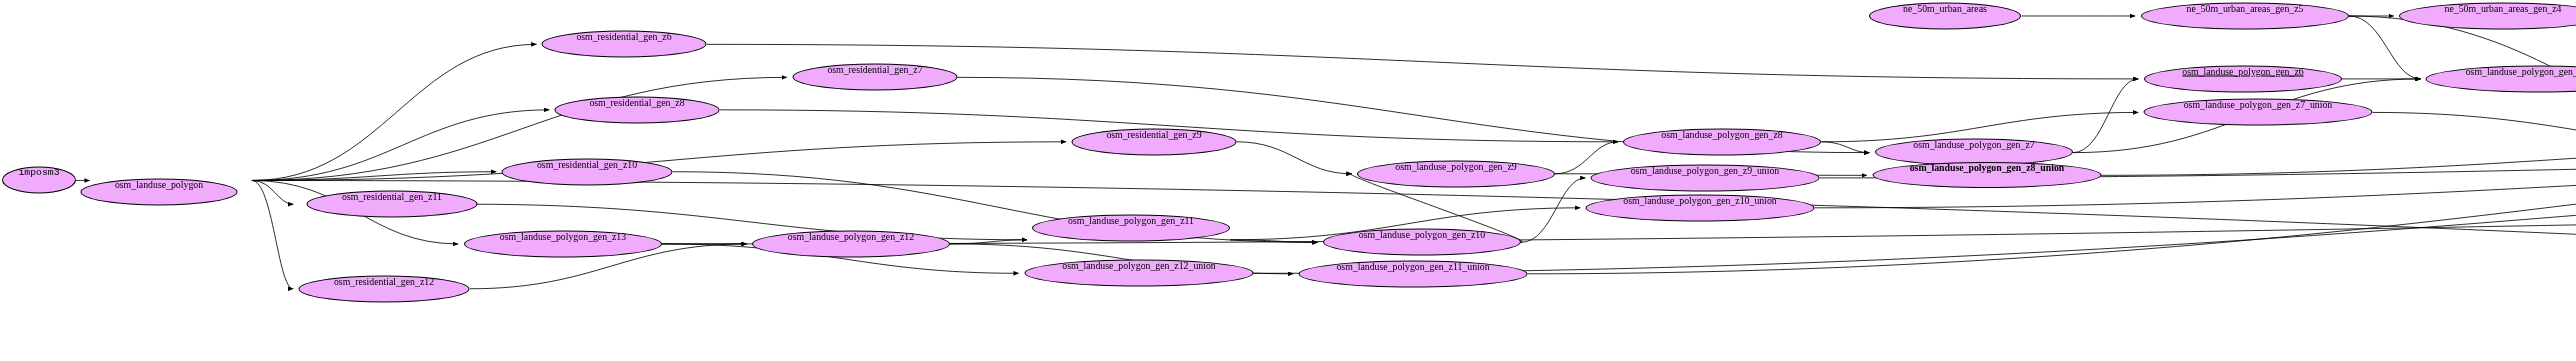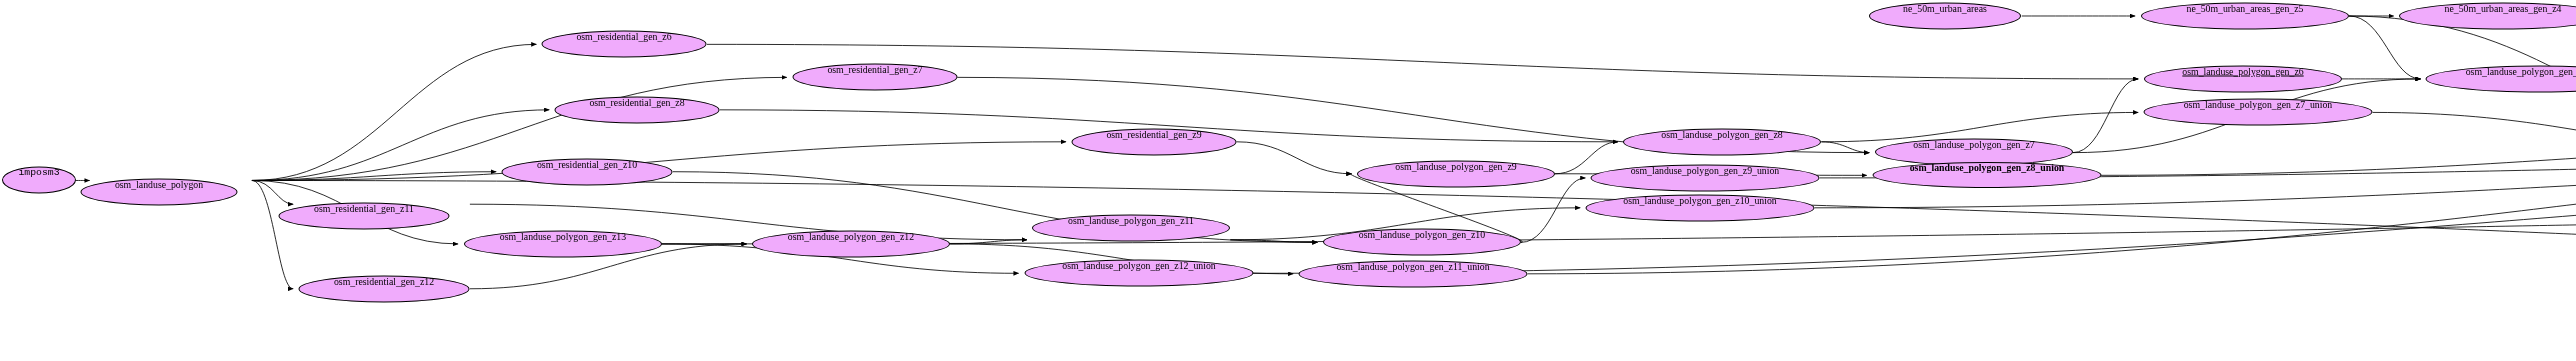--- a/index.html
+++ b/index.html
@@ -96,21 +96,21 @@
       </div>
       <div class="node" style="left: 637px; top: 110px; width: 165px; height: 27px;">
         <span class="lbl">osm_residential_gen_z8</span>
       </div>
       <div class="node" style="left: 1154px; top: 142px; width: 165px; height: 27px;">
         <span class="lbl">osm_residential_gen_z9</span>
       </div>
       <div class="node" style="left: 587px; top: 172px; width: 171px; height: 27px;">
         <span class="lbl">osm_residential_gen_z10</span>
       </div>
-      <div class="node" style="left: 364px; top: 204px; width: 171px; height: 27px; margin-top: 12px;">
+      <div class="node" style="left: 392px; top: 204px; width: 171px; height: 27px;">
         <span class="lbl">osm_residential_gen_z11</span>
       </div>
       <div class="node" style="left: 384px; top: 289px; width: 171px; height: 27px;">
         <span class="lbl">osm_residential_gen_z12</span>
       </div>
       <div class="node" style="left: 563px; top: 244px; width: 198px; height: 27px;">
         <span class="lbl">osm_landuse_polygon_gen_z13</span>
       </div>
       <div class="node" style="left: 851px; top: 244px; width: 198px; height: 27px;">
         <span class="lbl">osm_landuse_polygon_gen_z12</span>

